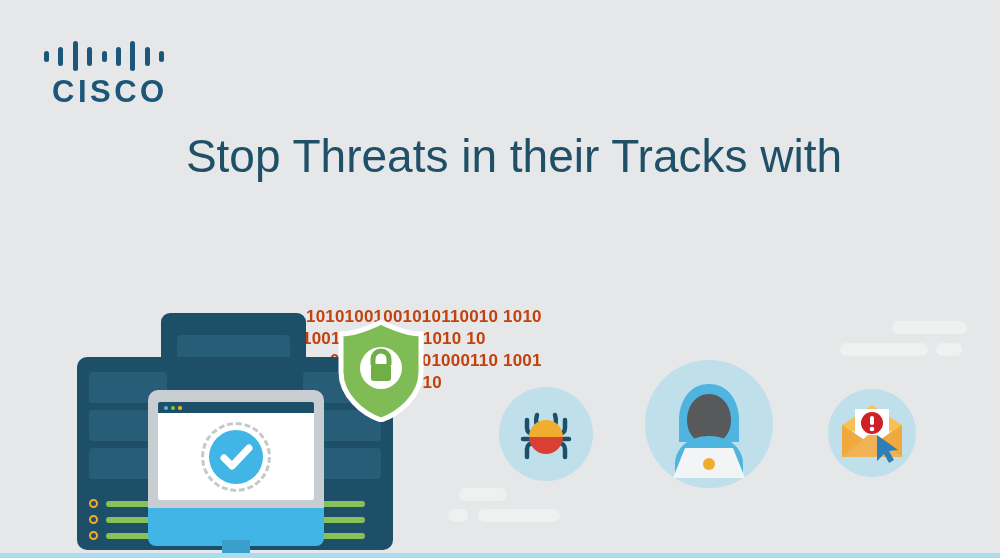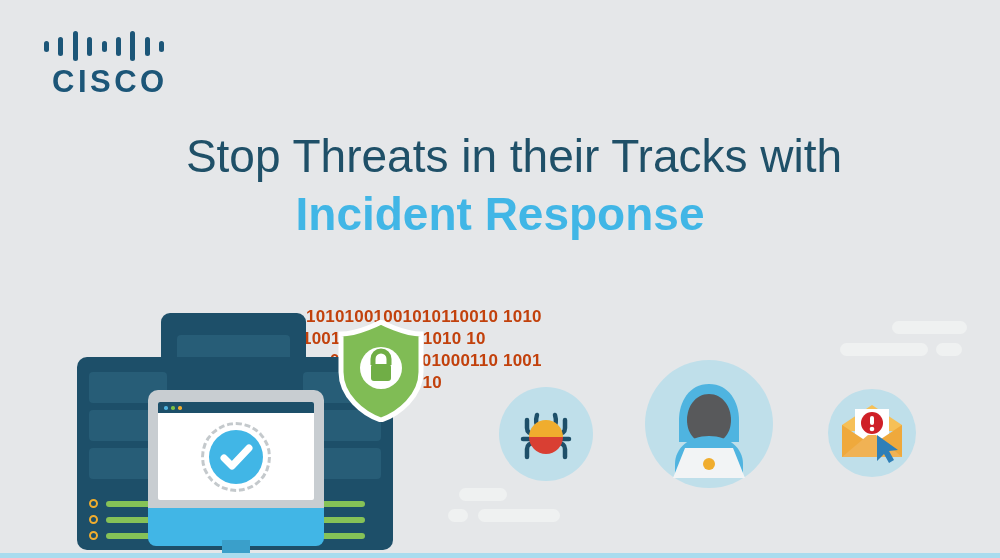--- a/index.html
+++ b/index.html
@@ -19,21 +19,21 @@
     width: 1000px;
     height: 558px;
     background: #e5e7e9;
     overflow: hidden;
   }
 
   
   #cisco-logo {
     position: absolute;
     left: 44px;
-    top: 30px;
+    top: 40px;
     width: 130px;
     height: 70px;
   }
   #cisco-bars {
     position: absolute;
     left: 0;
     top: 0;
     width: 120px;
     height: 32px;
     display: flex;
@@ -296,21 +296,20 @@
       <div class="cisco-bar" style="height:19px"></div>
       <div class="cisco-bar" style="height:30px"></div>
       <div class="cisco-bar" style="height:19px"></div>
       <div class="cisco-bar" style="height:11px"></div>
     </div>
     <div id="cisco-wordmark">CISCO</div>
   </div>
 
   <div id="headline">
     <span class="headline-line1">Stop Threats in their Tracks with</span>
-    <span class="headline-line2">Incident Response</span>
   </div>
 
   <div id="binary-backdrop">
     <span class="binary-row r1">10101001001010110010 1010</span>
     <span class="binary-row r2">1001 010101001010 10</span>
     <span class="binary-row r3">0101 1001001000110 1001</span>
     <span class="binary-row r4">1101001000 10</span>
   </div>
 
   <div id="server-illustration">

